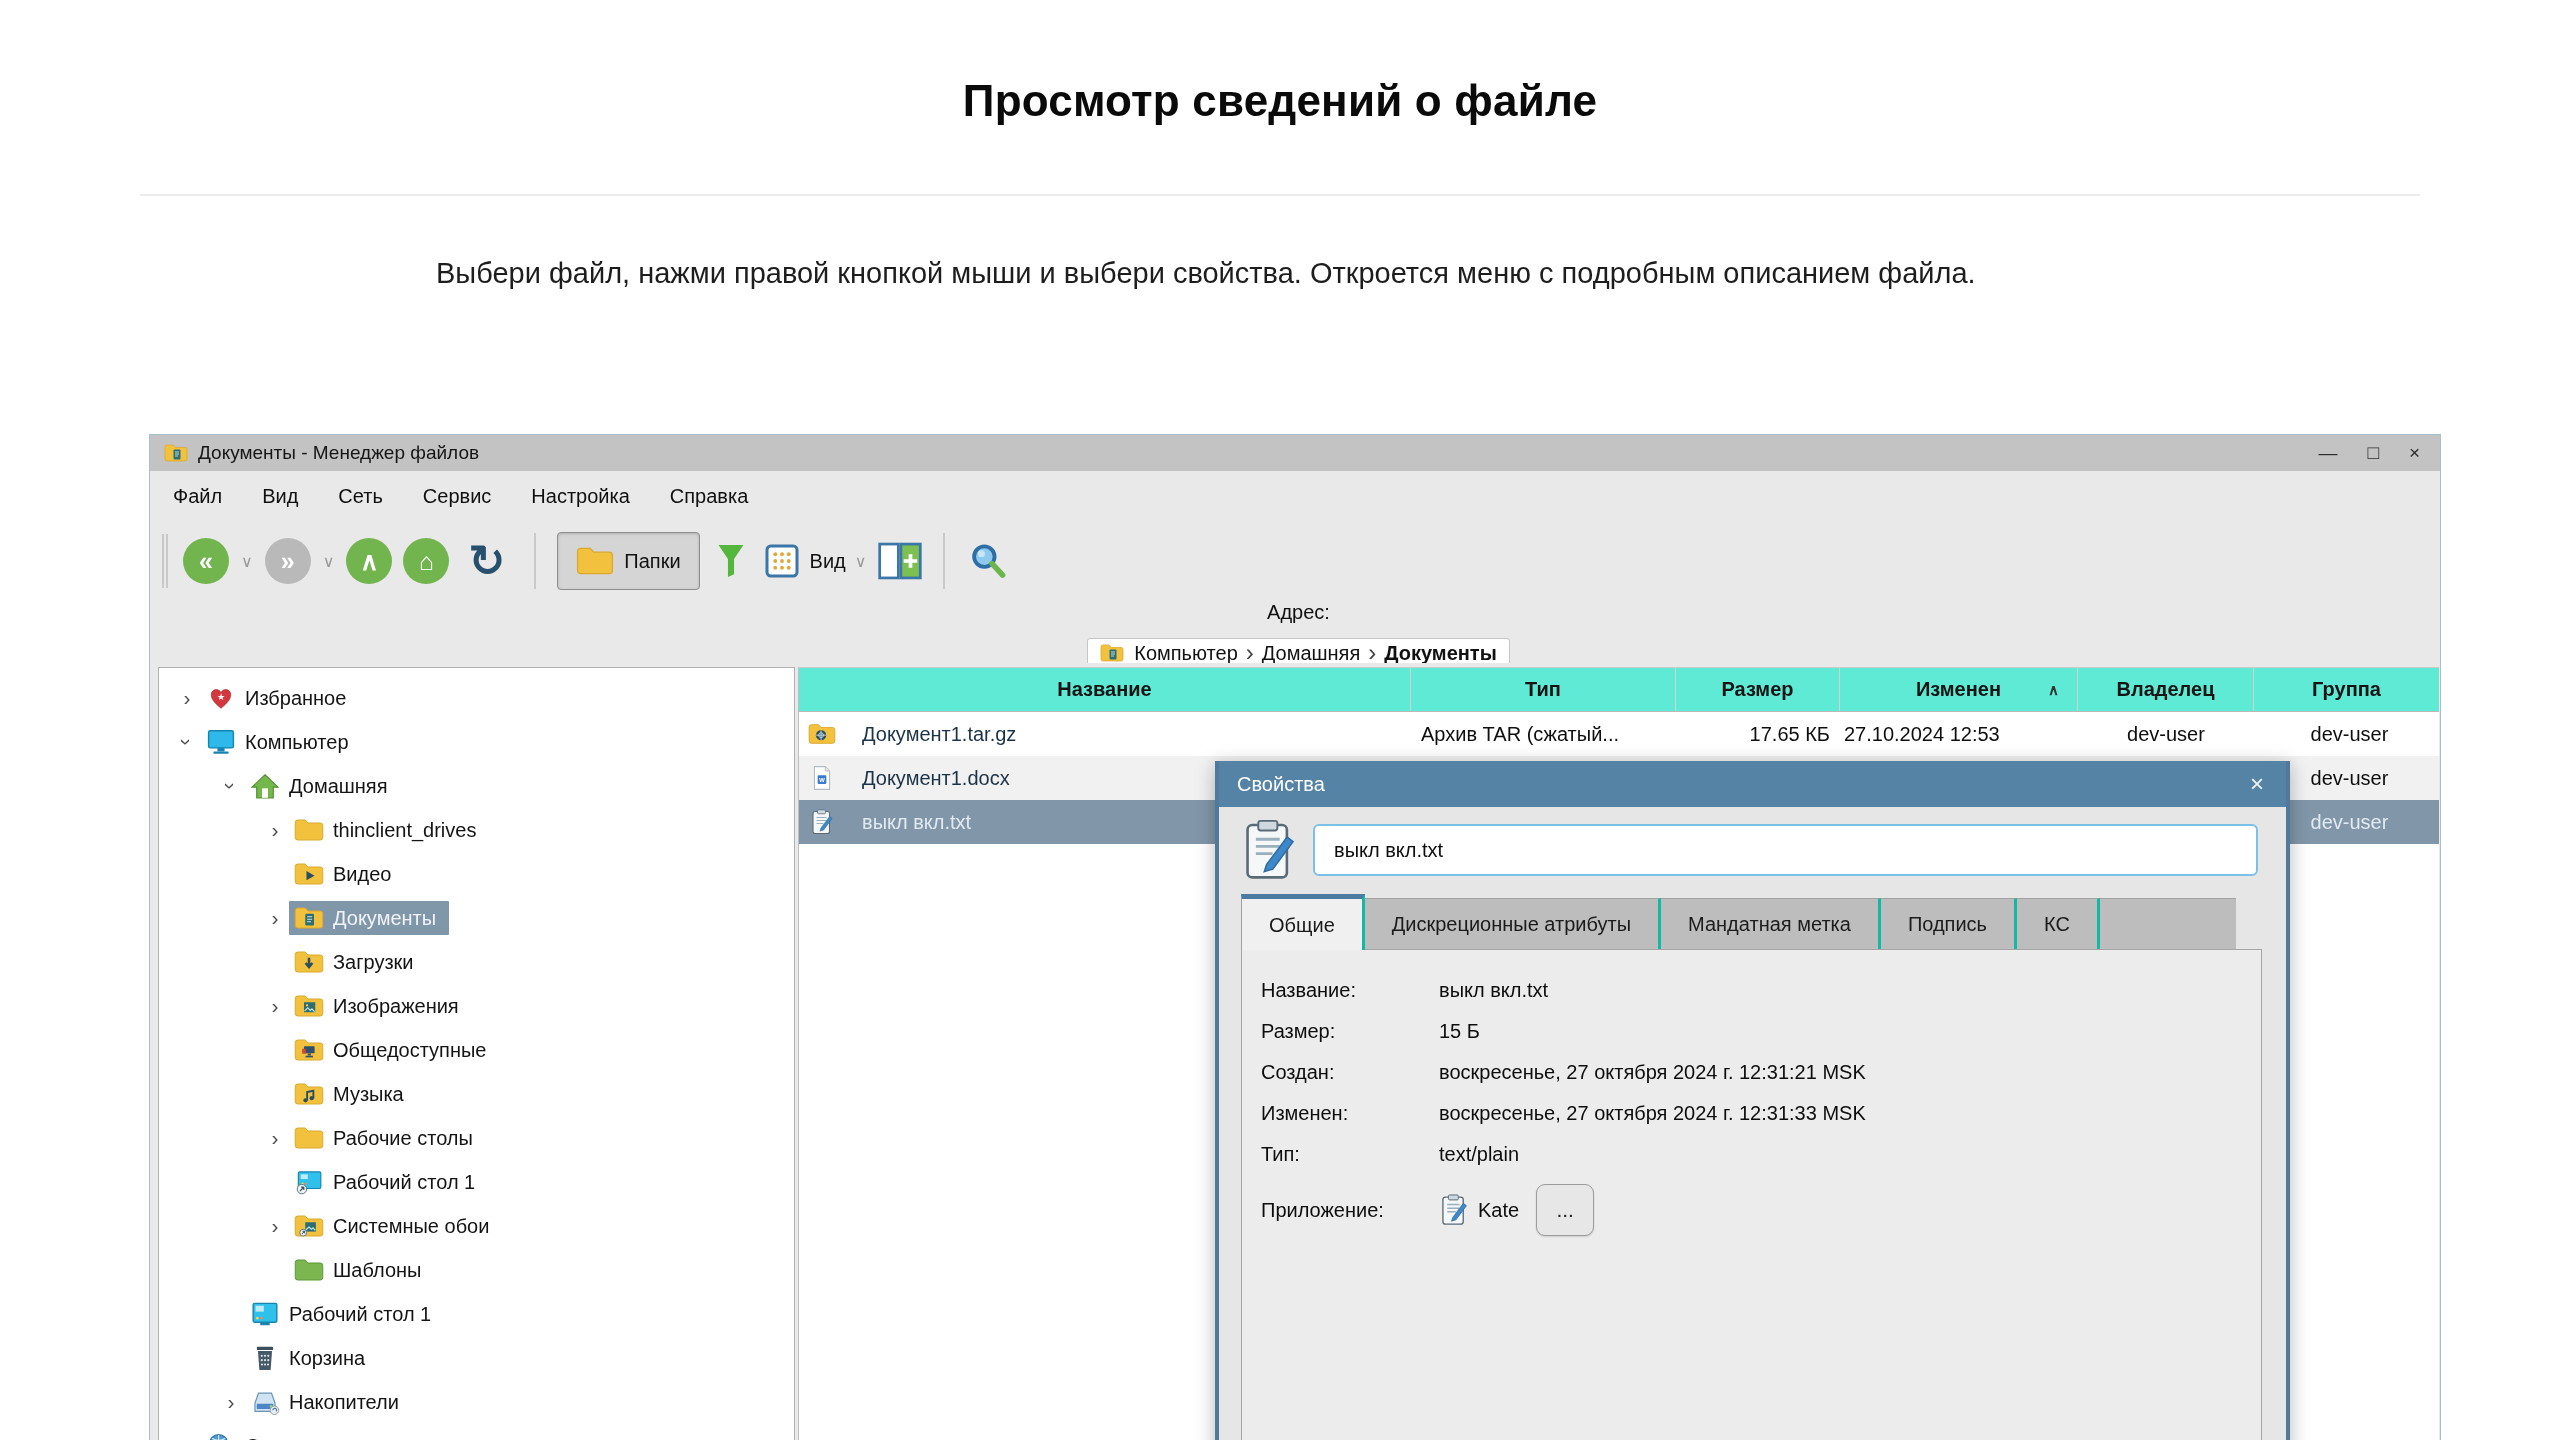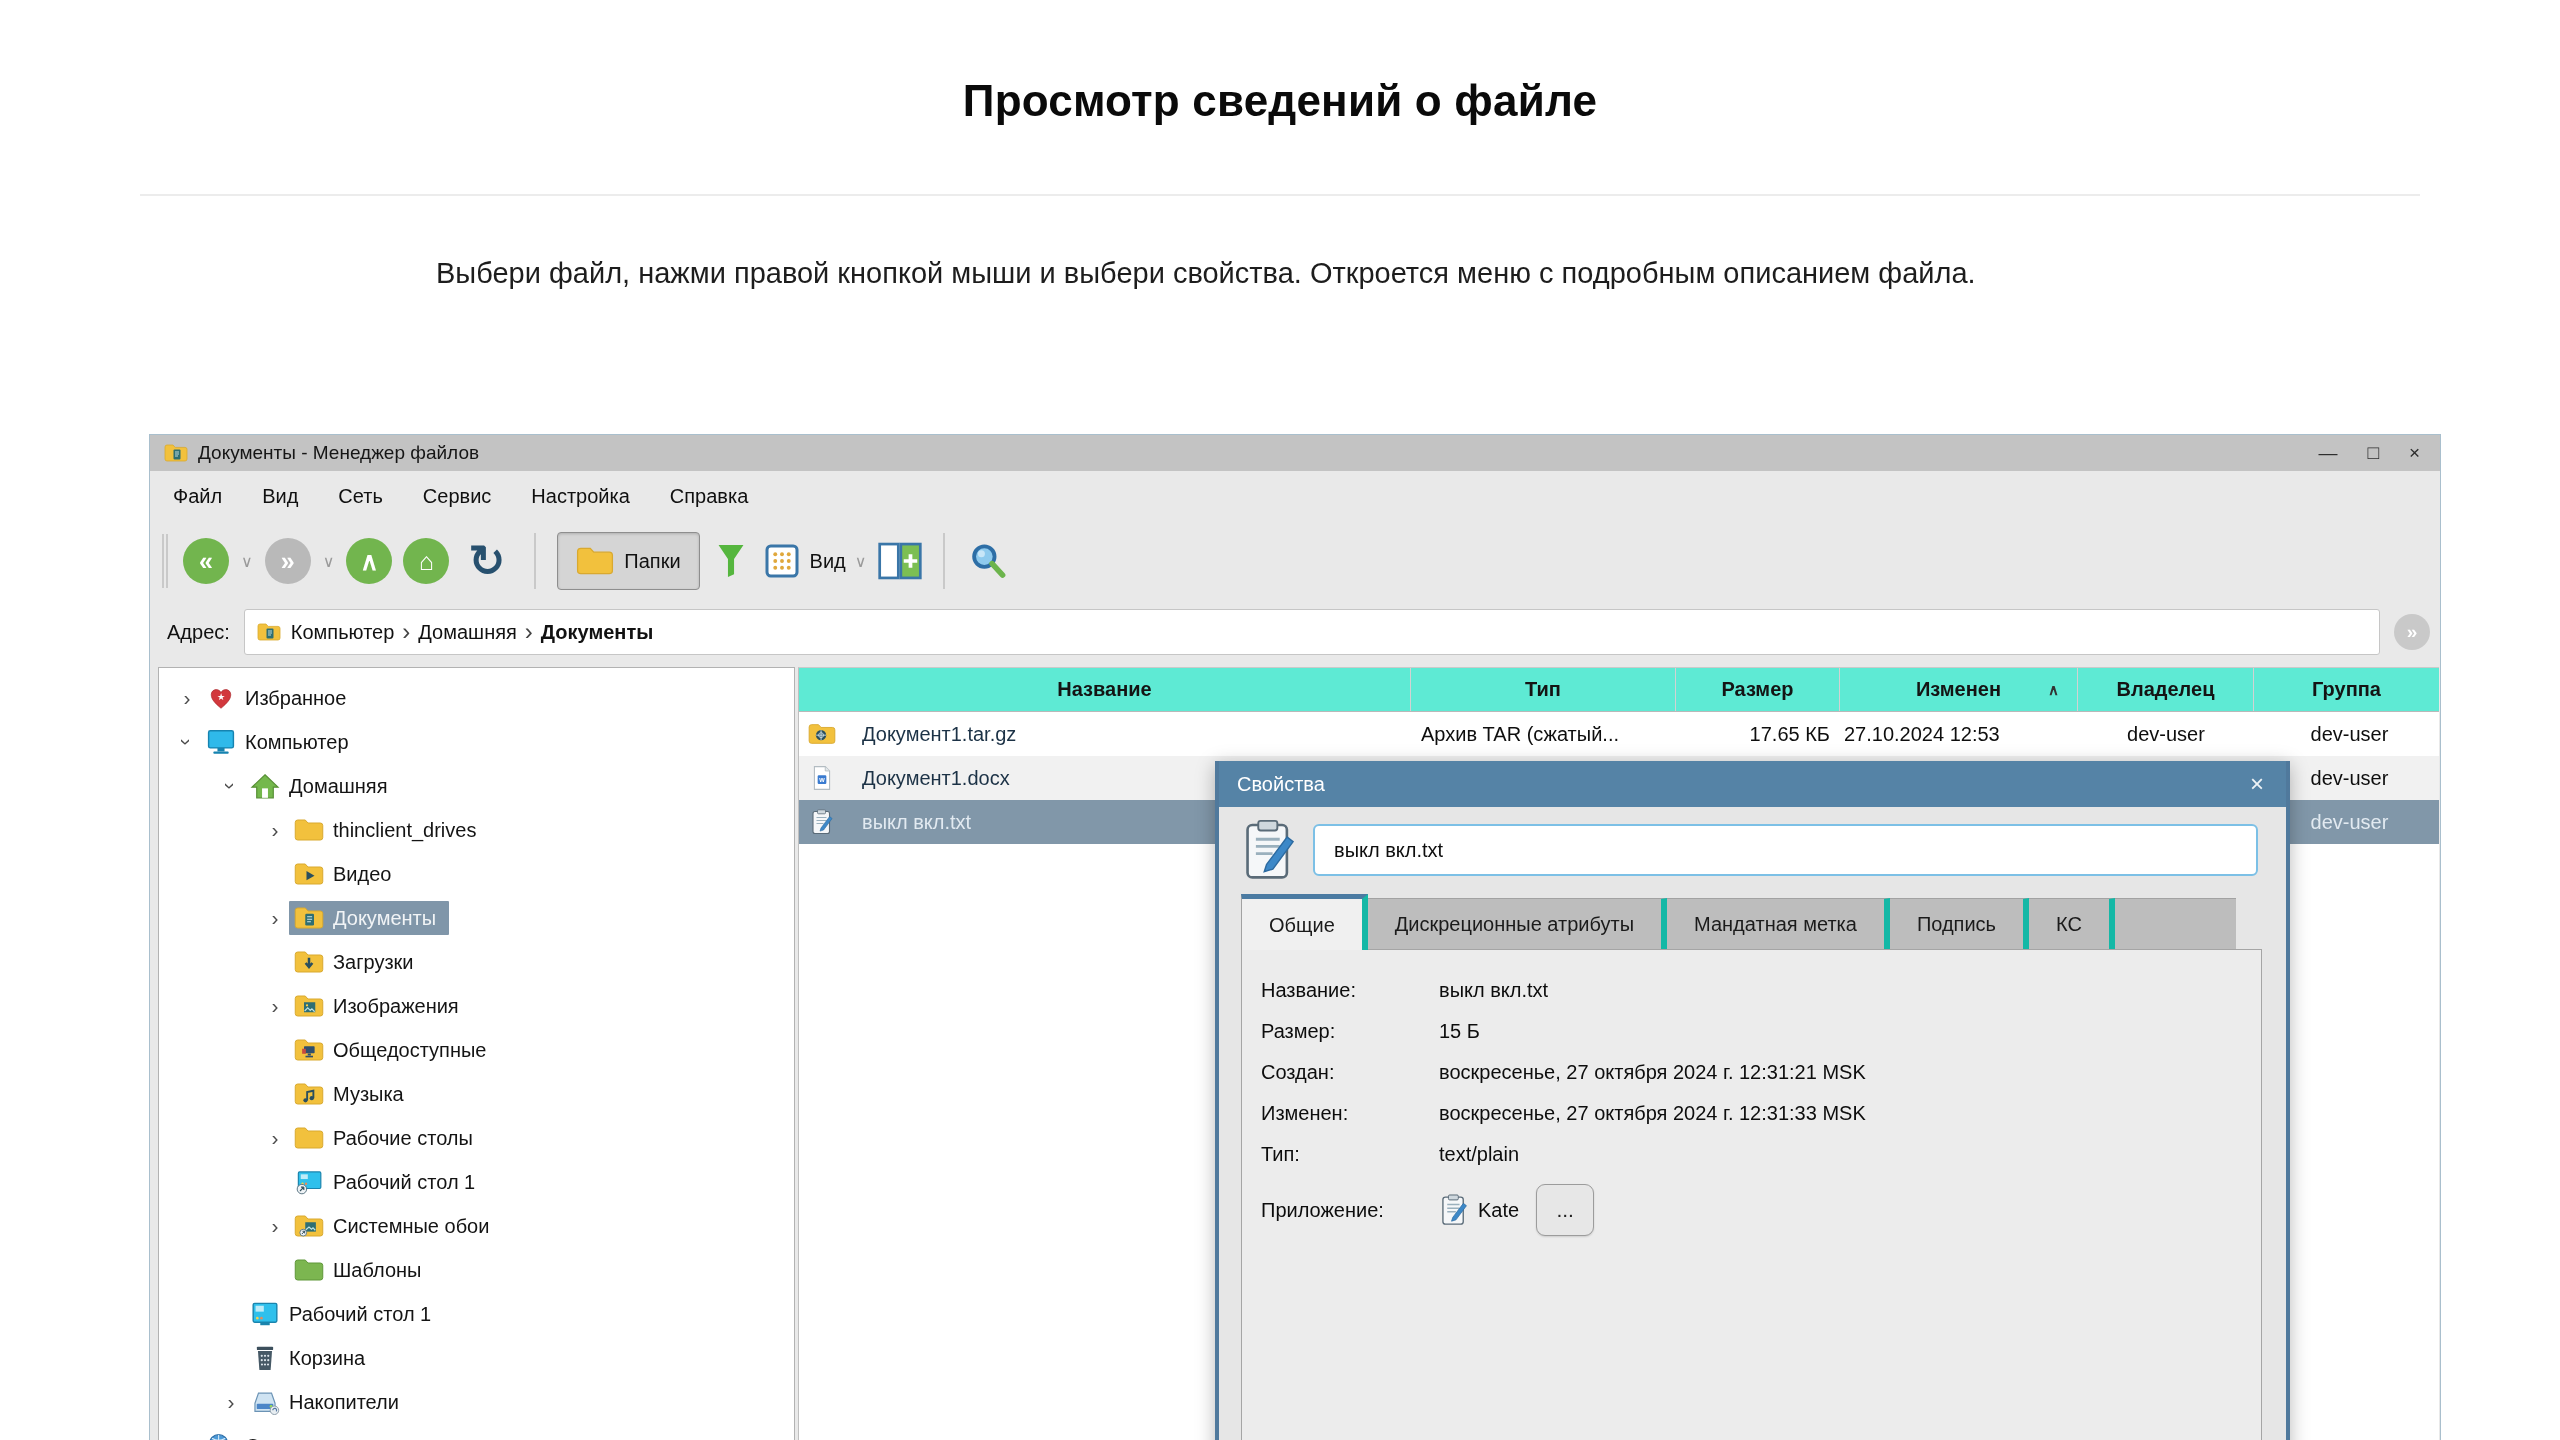--- a/index.html
+++ b/index.html
@@ -35,21 +35,21 @@
   .tb-green { background:#72b54e; } .tb-gray { background:#b9b9b9; }
   .tb-chev { font-size:16px; color:#9a9a9a; margin:0 1px; }
   .tb-refresh { font-size:44px; color:#27506e; font-weight:700; margin:0 8px; line-height:1; }
   .folders-btn { height:58px; padding:0 18px; background:#d5d5d5; border:1px solid #8e8e8e;
                  border-radius:4px; display:flex; align-items:center; gap:10px; font-size:20px;
                  color:#111; box-shadow:inset 0 1px 3px rgba(0,0,0,.18); }
   .folders-btn .icon { width:38px; height:32px; }
   .icon-btn { display:flex; align-items:center; gap:8px; font-size:20px; color:#111; }
   .icon-40 { width:40px; height:36px; } .icon-44 { width:44px; height:38px; }
 
-  .addressbar { height:62px; display:flex; align-items:center; gap:14px; padding:0 10px 0 17px; font-size:20px; color:#111; }
+  .addressbar { height:62px; display:flex; align-items:center; gap:14px; padding:0 10px 0 17px; font-size:20px; color:#111;flex-direction:column; }
   .address-input { flex:1; height:46px; background:#fff; border:1px solid #c6c6c6; border-radius:3px;
                    display:flex; align-items:center; gap:10px; padding:0 12px; }
   .address-input .icon { width:24px; height:24px; }
   .crumb { font-size:20px; color:#111; }
   .crumb-sep { font-size:24px; color:#444; font-weight:300; margin:0 2px; }
   .crumb.last { font-weight:700; }
   .go-btn { width:36px; height:36px; border-radius:50%; background:#c9c9c9; color:#fff;
             display:flex; align-items:center; justify-content:center; font-size:19px; font-weight:700; }
 
   
@@ -89,21 +89,21 @@
             box-shadow:0 4px 18px rgba(0,0,0,.28); }
   .dialog-titlebar { height:46px; background:#5583a6; display:flex; align-items:center;
                      padding:0 18px; color:#fff; font-size:20px; }
   .dialog-close { margin-left:auto; font-size:24px; color:#eef3f6; padding:0 4px; }
   .name-row { display:flex; align-items:center; gap:16px; margin:12px 28px 0 22px; }
   .name-icon { width:56px; height:62px; flex:none; }
   .filename-input { flex:1; height:52px; background:#fff; border:2px solid #7cc0e6; border-radius:6px;
                     font-size:20px; padding:0 19px; color:#0e0e0e; font-family:inherit; outline:none; }
   .tab-row { margin:12px 0 0 22px; width:995px; height:56px; display:flex; align-items:flex-end; position:relative; }
   .tab { height:51px; line-height:50px; padding:0 27px; font-size:20px; color:#1b1b1b;
-         background:#bdbdbd; border-top:1px solid #a2a2a2; border-right:6px solid #14b8a6; }
+         background:#bdbdbd; border-top:1px solid #a2a2a2; border-right:3px solid #14b8a6; }
   .tab.active { height:56px; line-height:52px; background:#f0f0f0; border-top:5px solid #4b7ba2;
                 border-left:1px solid #a2a2a2; position:relative; z-index:3; margin-bottom:-1px; }
   .tab-filler { flex:1; height:51px; background:#bdbdbd; border-top:1px solid #a2a2a2; }
   .tab-panel { margin:0 24px 0 22px; border:1px solid #a5a5a5; background:#ececec; height:560px; position:relative; z-index:2; }
   .fields { padding:20px 0 0 19px; }
   .field-row { display:flex; height:41px; align-items:center; font-size:20px; color:#0d0d0d; }
   .field-label { width:178px; flex:none; }
   .field-value { white-space:nowrap; }
   .app-row { display:flex; align-items:center; margin-top:9px; padding-left:19px; font-size:20px; color:#0d0d0d; }
   .kate-icon { width:30px; height:32px; margin-right:9px; }

